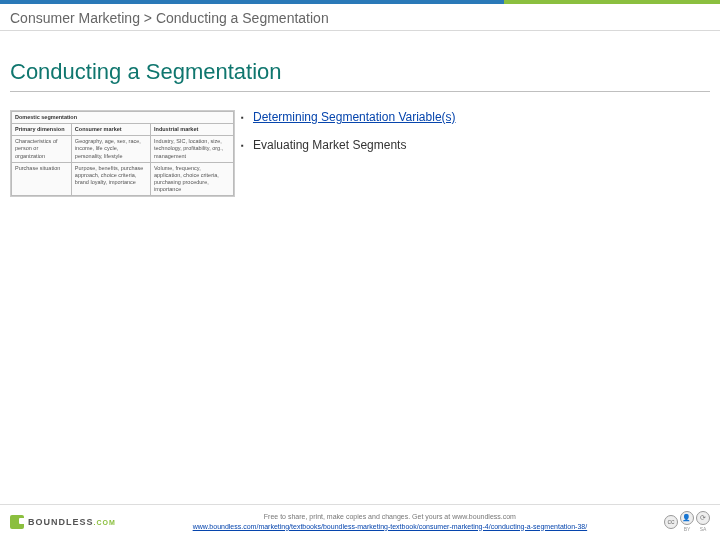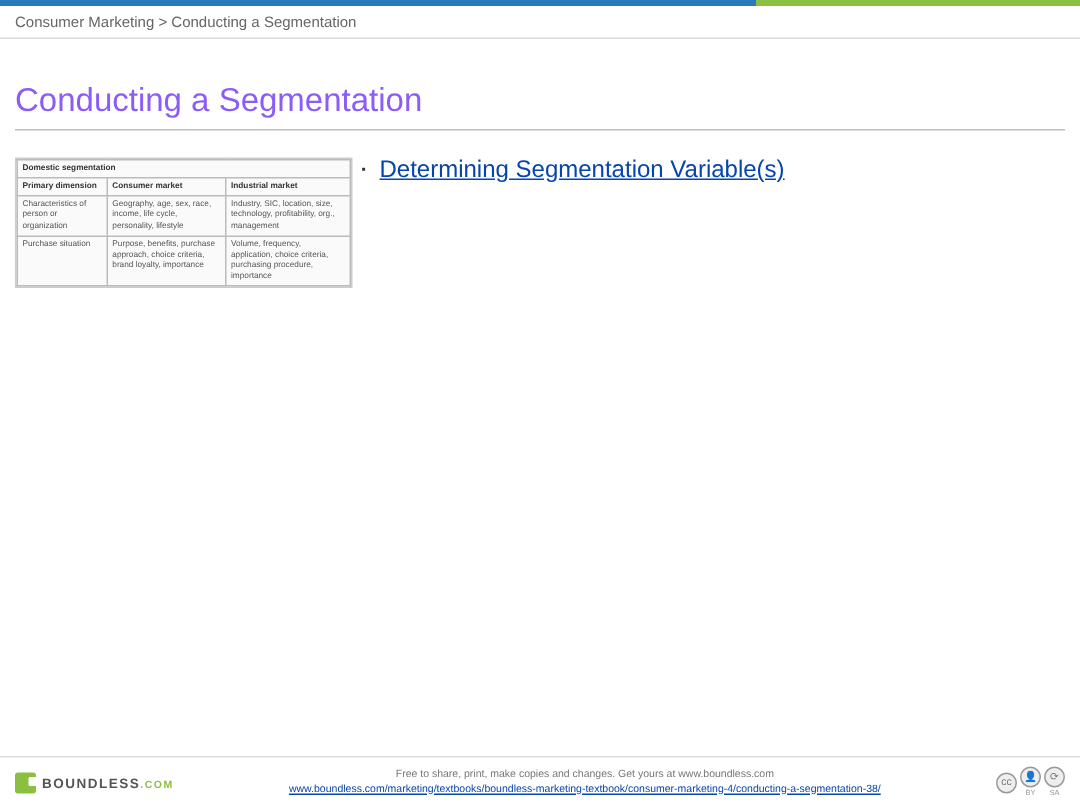--- a/index.html
+++ b/index.html
@@ -11,49 +11,49 @@
     overflow: hidden;
   }
   .topbar {
     height: 4px;
     display: flex;
     width: 100%;
   }
   .topbar .blue { background: #2a79b8; flex: 0 0 70%; }
   .topbar .green { background: #8bbf3f; flex: 1; }
   .breadcrumb {
-    font-size: 10px;
+    font-size: 14px;
     color: #666;
     padding: 6px 10px 4px 10px;
   }
   .breadcrumb-sep { height: 1px; background: #d9d9d9; margin: 0 0 28px 0; }
   .title {
     font-size: 22px;
     font-weight: 400;
-    color: #8b5cf6;
+    color: #0f766e;
     padding: 0 10px 6px 10px;
   }
   .title-sep { height: 1px; background: #bfbfbf; margin: 0 10px 18px 10px; }
   .content {
     display: flex;
     padding: 0 10px;
     gap: 18px;
   }
   .thumb {
     width: 225px;
     background: #fafafa;
     border: 1px solid #ccc;
   }
   .thumb table { width: 100%; border-collapse: collapse; font-size: 5.5px; color: #555; }
   .thumb td { border: 1px solid #bbb; padding: 2px 3px; vertical-align: top; line-height: 1.3; }
   .thumb .hcell { font-weight: bold; color: #333; }
   .bullets { flex: 1; }
   .bullets ul { list-style: none; }
   .bullets li {
-    font-size: 16px;
+    font-size: 12px;
     color: #333;
     padding: 0 0 14px 0;
     position: relative;
   }
   .bullets li::before {
     content: "▪";
     color: #333;
     font-size: 8px;
     position: absolute;
     left: -12px;
@@ -141,20 +141,21 @@
         <td>Purchase situation</td>
         <td>Purpose, benefits, purchase approach, choice criteria, brand loyalty, importance</td>
         <td>Volume, frequency, application, choice criteria, purchasing procedure, importance</td>
       </tr>
     </tbody>
       </table>
   </div>
   <div class="bullets">
     <ul>
       <li><a><span>Determining Segmentation Variable(s)</span></a></li>
+      <li><span>Evaluating Market Segments</span></li>
     </ul>
   </div>
 </div>
 
 <div class="footer">
   <div class="logo">
     <div class="logo-mark"></div>
     <div class="logo-text">
       <span>BOUNDLESS</span><span class="com">.COM</span>
     </div>

